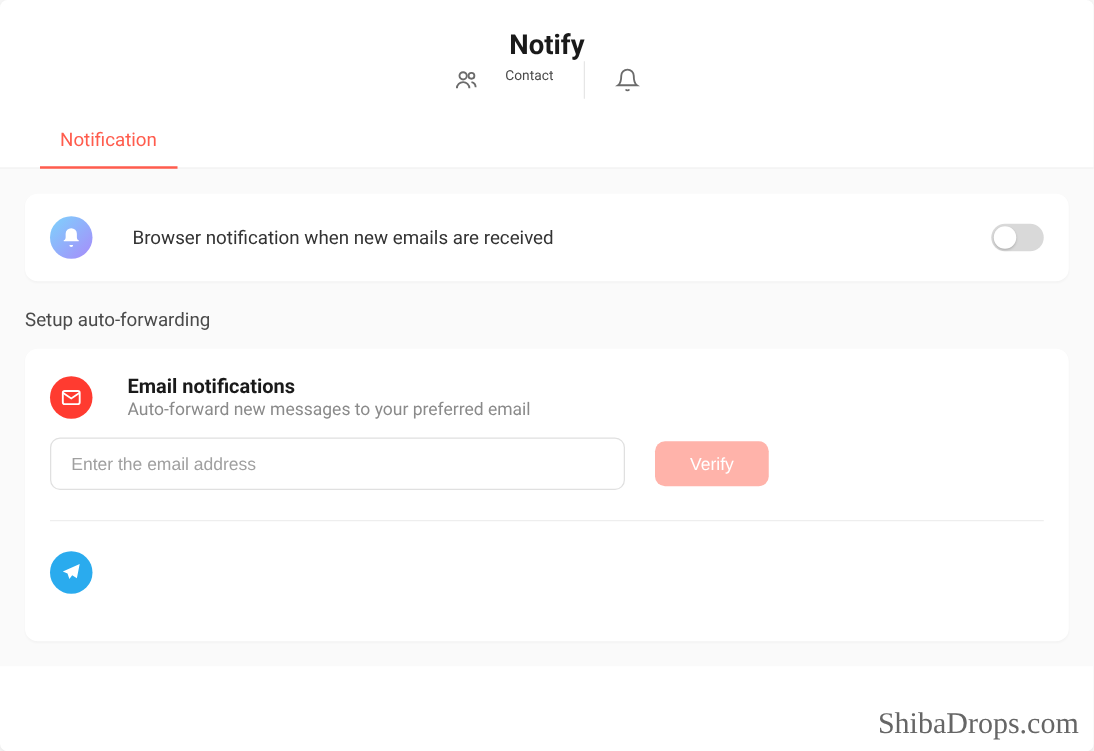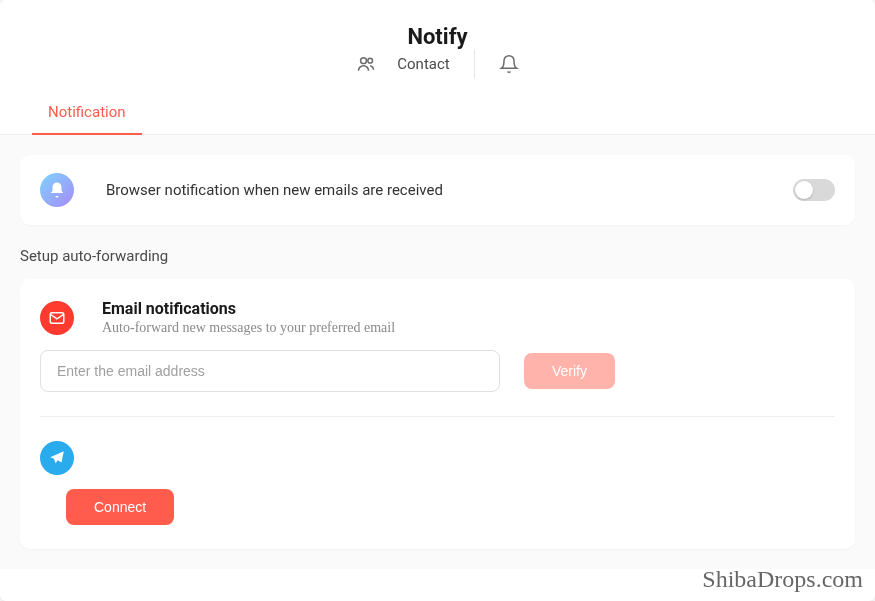--- a/index.html
+++ b/index.html
@@ -34,24 +34,24 @@
       font-weight: 700;
       color: #1a1a1a;
     }
     .header-right {
       display: flex;
       align-items: center;
       gap: 24px;
     }
     .contact-link {
       display: flex;
-      align-items: center;
+      align-items: flex-start;
       gap: 21px;
       color: #4a4a4a;
-      font-size: 15px;
+      font-size: 11px;
       cursor: pointer;
     }
     .contact-icon {
       display: inline-flex;
       color: #6b6b6b;
     }
     .divider-v {
       width: 1px;
       height: 30px;
       background: #e6e6e6;
@@ -151,21 +151,20 @@
     }
     .notif-title {
       font-size: 16px;
       font-weight: 700;
       color: #1a1a1a;
       margin-bottom: 2px;
     }
     .notif-sub {
       font-size: 14px;
       color: #8a8a8a;
-      font-family: Liberation Serif, serif;
     }
     .form-row {
       display: flex;
       align-items: center;
       gap: 24px;
       margin-bottom: 24px;
     }
     .email-input {
       flex: 0 0 460px;
       height: 42px;
@@ -275,18 +274,17 @@
 
       <div class="hr"></div>
 
       <div class="notif-header">
         <div class="icon-circle icon-blue">
           <svg width="18" height="18" viewBox="0 0 24 24" fill="#fff">
             <path d="M21 3L3 11l5 2 2 6 3-4 5 3 3-15z"></path>
           </svg>
         </div>
       </div>
-      <button class="btn btn-connect">Connect</button>
     </div>
   </div>
 </div>
 
 <div class="watermark">ShibaDrops.com</div>
 
 </body></html>

